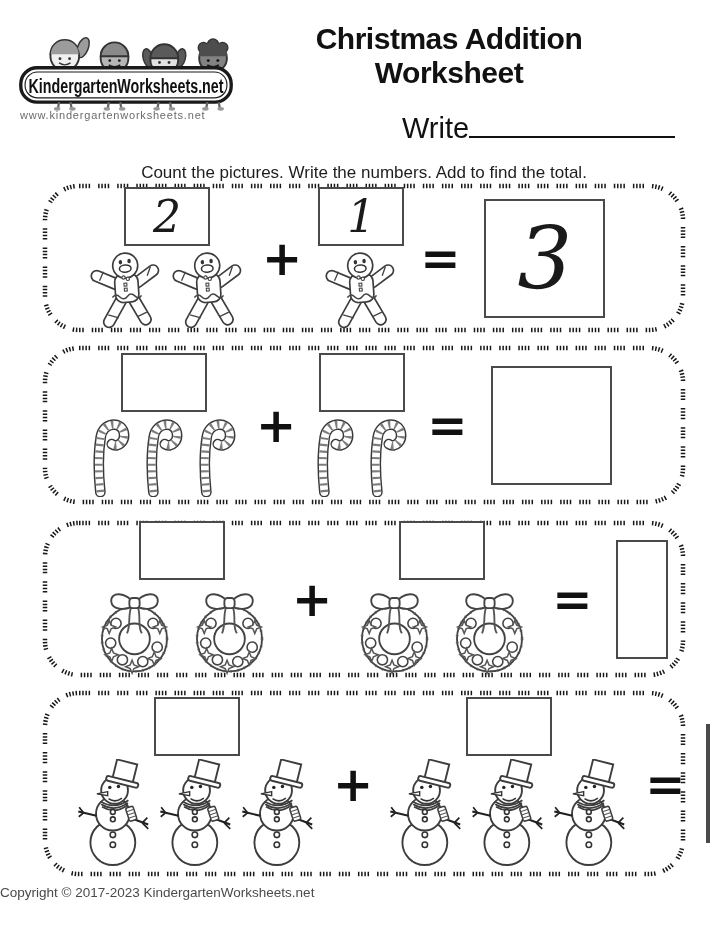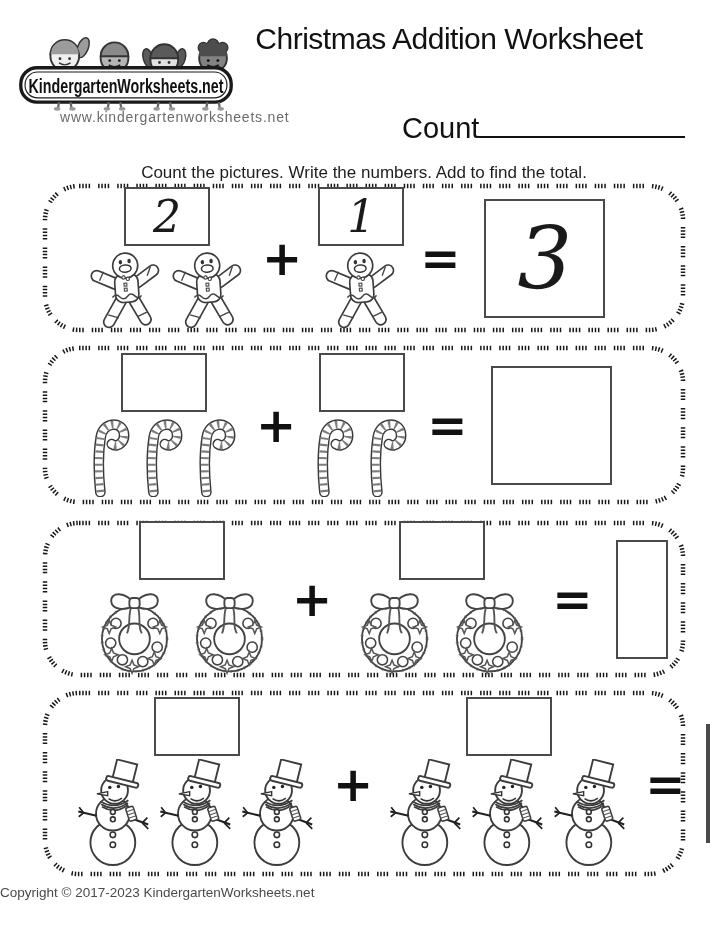--- a/index.html
+++ b/index.html
@@ -2,23 +2,23 @@
 <html><head>
 <meta charset="utf-8">
 <style>
   html,body{margin:0;padding:0;background:#fff;}
   .page{
     position:relative;width:728px;height:942px;background:#ffffff;
     font-family:"Liberation Sans",sans-serif;color:#1a1a1a;overflow:hidden;
   }
   
   .logo{position:absolute;left:16px;top:10px;width:220px;height:104px;}
-  .site-url{position:absolute;left:20px;top:109px;font-size:14px;color:#6b6b6b;letter-spacing:.8px;margin-left:40px;}
+  .site-url{position:absolute;left:20px;top:109px;font-size:11px;color:#6b6b6b;letter-spacing:.8px;}
   .title{position:absolute;left:244px;top:22px;width:410px;margin:0;text-align:center;
-         font-size:30px;font-weight:400;color:#111;letter-spacing:-.5px;}
+         font-size:30px;font-weight:700;color:#111;letter-spacing:-.5px;}
   .name-row{position:absolute;left:402px;top:104px;display:flex;align-items:baseline;}
   .name-label{font-size:29px;color:#111;}
   .name-line{display:inline-block;width:206px;height:32px;border-bottom:2.5px solid #111;}
   .instruction{position:absolute;left:0;right:0;top:156px;margin:7px;text-align:center;
                font-size:17px;color:#1d1d1d;}
   
   main{position:absolute;left:42px;top:183px;width:644px;}
   .problem{position:relative;}
   .p1{height:150px;}
   .p2{height:160px;margin-top:12px;}
@@ -218,21 +218,21 @@
       <ellipse cx="147" cy="101" rx="3.4" ry="2"></ellipse>
         <ellipse cx="163" cy="101" rx="3.4" ry="2"></ellipse>
       <ellipse cx="198" cy="101" rx="3.4" ry="2"></ellipse>
         <ellipse cx="214" cy="101" rx="3.4" ry="2"></ellipse>
     </g>
   </svg>
 
   <div class="site-url">www.kindergartenworksheets.net</div>
   <h1 class="title">Christmas Addition Worksheet</h1>
   <div class="name-row">
-    <span class="name-label">Count</span>
+    <span class="name-label">Write</span>
       <span class="name-line"></span>
   </div>
   <p class="instruction">Count the pictures. Write the numbers. Add to find the total.</p>
 
   <main>
 
     <section class="problem p1">
       <svg class="dash-border">
           <rect x="3" y="3" width="638" height="144" rx="34"></rect>
         </svg>

